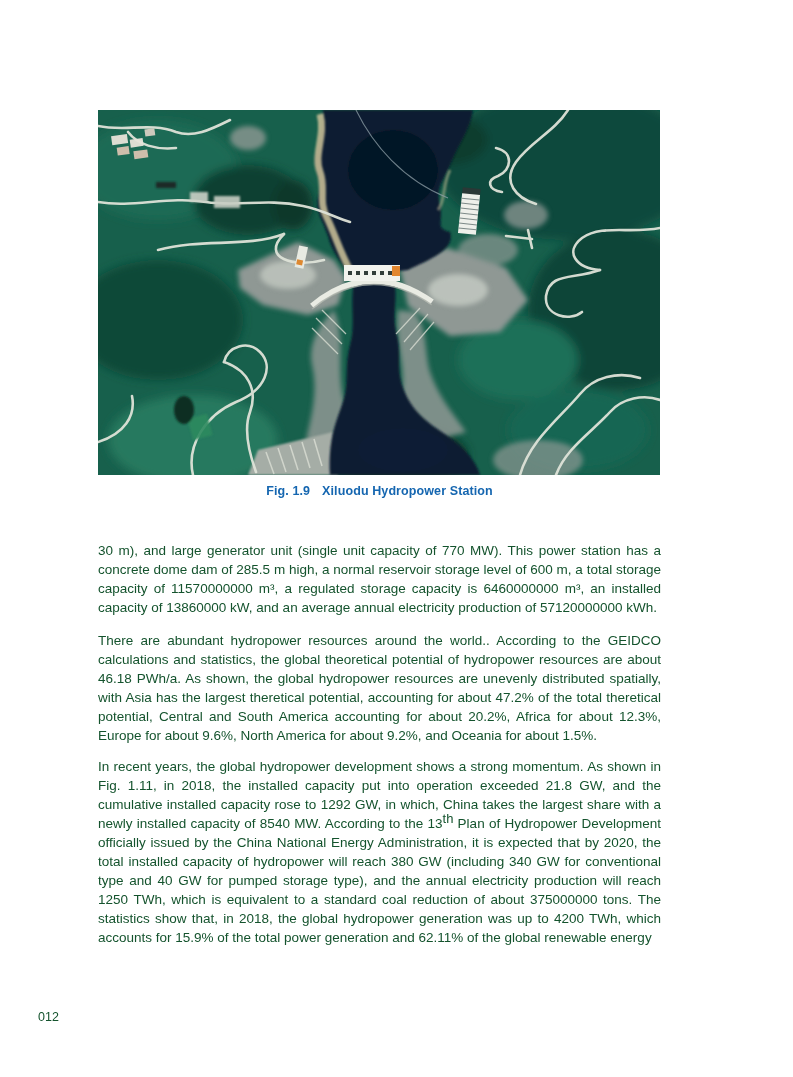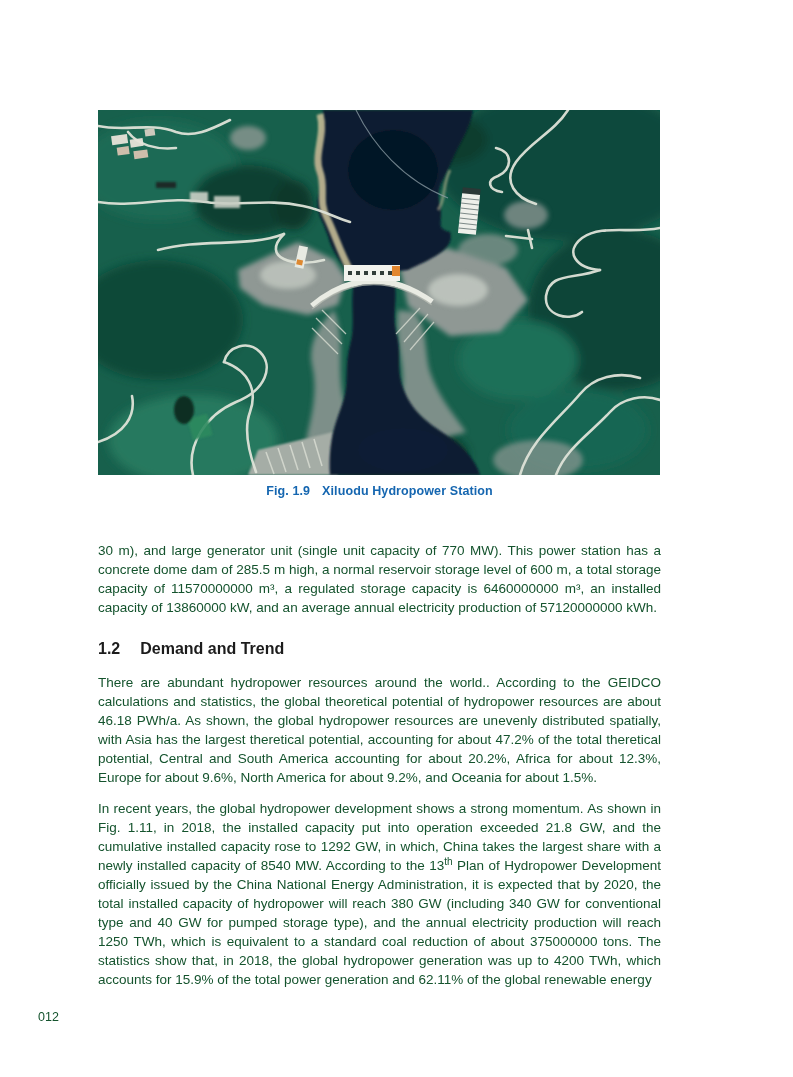--- a/index.html
+++ b/index.html
@@ -13,21 +13,21 @@
                color:#1566b0;line-height:15px;letter-spacing:.1px;}
   .cap-label{margin-right:12px;}
   .body-text{margin:0;font-size:13.5px;line-height:19px;text-align:justify;
              color:#14532d;}
   .p1{margin-top:42px;}
   .section-heading{margin:21px 0 0 0;font-size:16px;line-height:21px;
                    font-weight:bold;color:#1c1c1c;}
   .sec-num{margin-right:20px;}
   .p2{margin-top:14px;}
   .p3{margin-top:12px;}
-  sup{font-size:10px;vertical-align:super;line-height:0;}
+  sup{font-size:13px;vertical-align:super;line-height:0;}
   .page-number{position:absolute;left:38px;top:1010px;font-size:12.5px;color:#14532d;}
 </style>
 </head>
 <body>
 
 <div class="page">
   <div class="content">
 
     <figure class="figure">
       <div class="sat-wrap">
@@ -176,23 +176,20 @@
           <path d="M258,0 C275,35 305,70 350,88" fill="none" stroke="#8fa0a8" stroke-width="1.1" opacity=".75"></path>
         </svg>
       </div>
       <figcaption class="fig-caption">
         <span class="cap-label">Fig. 1.9</span><span class="cap-title">Xiluodu Hydropower Station</span>
       </figcaption>
     </figure>
 
     <p class="body-text p1">30 m), and large generator unit (single unit capacity of 770 MW). This power station has a concrete dome dam of 285.5 m high, a normal reservoir storage level of 600 m, a total storage capacity of 11570000000 m³, a regulated storage capacity is 6460000000 m³, an installed capacity of 13860000 kW, and an average annual electricity production of 57120000000 kWh.</p>
 
-    <h2 class="section-heading">
-      <span class="sec-num">1.2</span><span class="sec-title">Demand and Trend</span>
-    </h2>
 
     <p class="body-text p2">There are abundant hydropower resources around the world.. According to the GEIDCO calculations and statistics, the global theoretical potential of hydropower resources are about 46.18 PWh/a. As shown, the global hydropower resources are unevenly distributed spatially, with Asia has the largest theretical potential, accounting for about 47.2% of the total theretical potential, Central and South America accounting for about 20.2%, Africa for about 12.3%, Europe for about 9.6%, North America for about 9.2%, and Oceania for about 1.5%.</p>
 
     <p class="body-text p3"><span>In recent years, the global hydropower development shows a strong momentum. As shown in Fig. 1.11, in 2018, the installed capacity put into operation exceeded 21.8 GW, and the cumulative installed capacity rose to 1292 GW, in which, China takes the largest share with a newly installed capacity of 8540 MW. According to the 13</span><sup>th</sup><span> Plan of Hydropower Development officially issued by the China National Energy Administration, it is expected that by 2020, the total installed capacity of hydropower will reach 380 GW (including 340 GW for conventional type and 40 GW for pumped storage type), and the annual electricity production will reach 1250 TWh, which is equivalent to a standard coal reduction of about 375000000 tons. The statistics show that, in 2018, the global hydropower generation was up to 4200 TWh, which accounts for 15.9% of the total power generation and 62.11% of the global renewable energy</span></p>
   </div>
 
   <div class="page-number">012</div>
 </div>
 
 </body></html>

